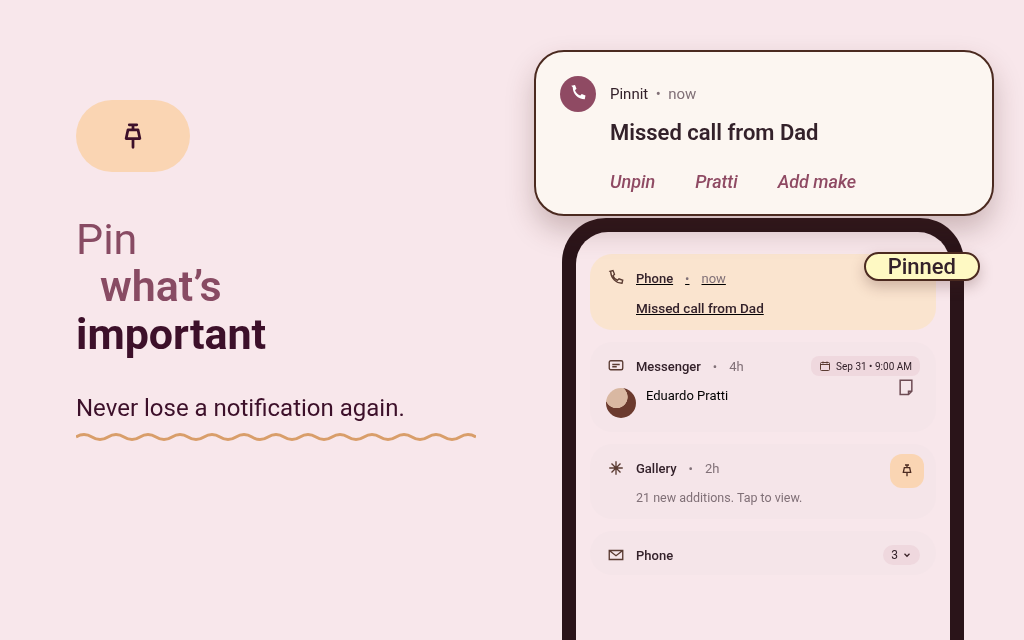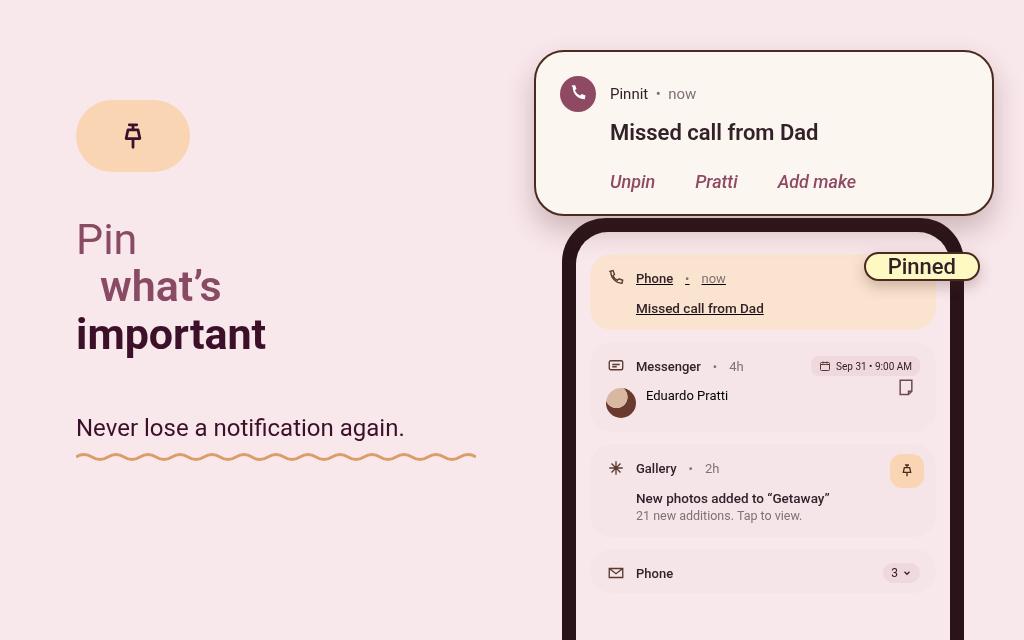--- a/index.html
+++ b/index.html
@@ -35,21 +35,21 @@
   }
   .pin-badge svg{width:30px;height:30px;}
   h1{
     font-size:43px;
     line-height:1.1;
     font-weight:400;
     color:var(--maroon-text);
   }
   h1 .l2{display:block;color:var(--maroon-text);font-weight:600;margin-left:24px;}
   h1 .l3{display:block;color:var(--dark-plum);font-weight:700;}
-  .tagline-wrap{margin-top:56px;display:inline-block;}
+  .tagline-wrap{margin-top:36px;display:inline-block;}
   .tagline{
     font-size:24px;
     color:var(--dark-plum);
     font-weight:400;
   }
   .squiggle{
     margin-top:10px;
     width:100%;height:10px;
   }
 
@@ -256,21 +256,20 @@
         <span class="mini-icon">
           <svg viewBox="0 0 24 24" fill="none" stroke="#5a3b32" stroke-width="1.8">
               <path d="M12 3v18M3 12h18M6 6l12 12M18 6L6 18"></path>
             </svg>
         </span>
         <span class="app">Gallery</span>
         <span class="dot"></span>
         <span>2h</span>
       </div>
       <div class="notif-body">
-        <div class="title">New photos added to “Getaway”</div>
         <div class="sub">21 new additions. Tap to view.</div>
       </div>
       <div class="pin-chip">
         <svg viewBox="0 0 24 24" width="16" height="16" fill="none" stroke="#4B2A20" stroke-width="2">
             <path d="M9 3h6M12 3v4M8 7h8l1.5 7H6.5L8 7zM12 14v6"></path>
           </svg>
       </div>
     </div>
 
     <div class="notif" style="padding-bottom:10px;">

